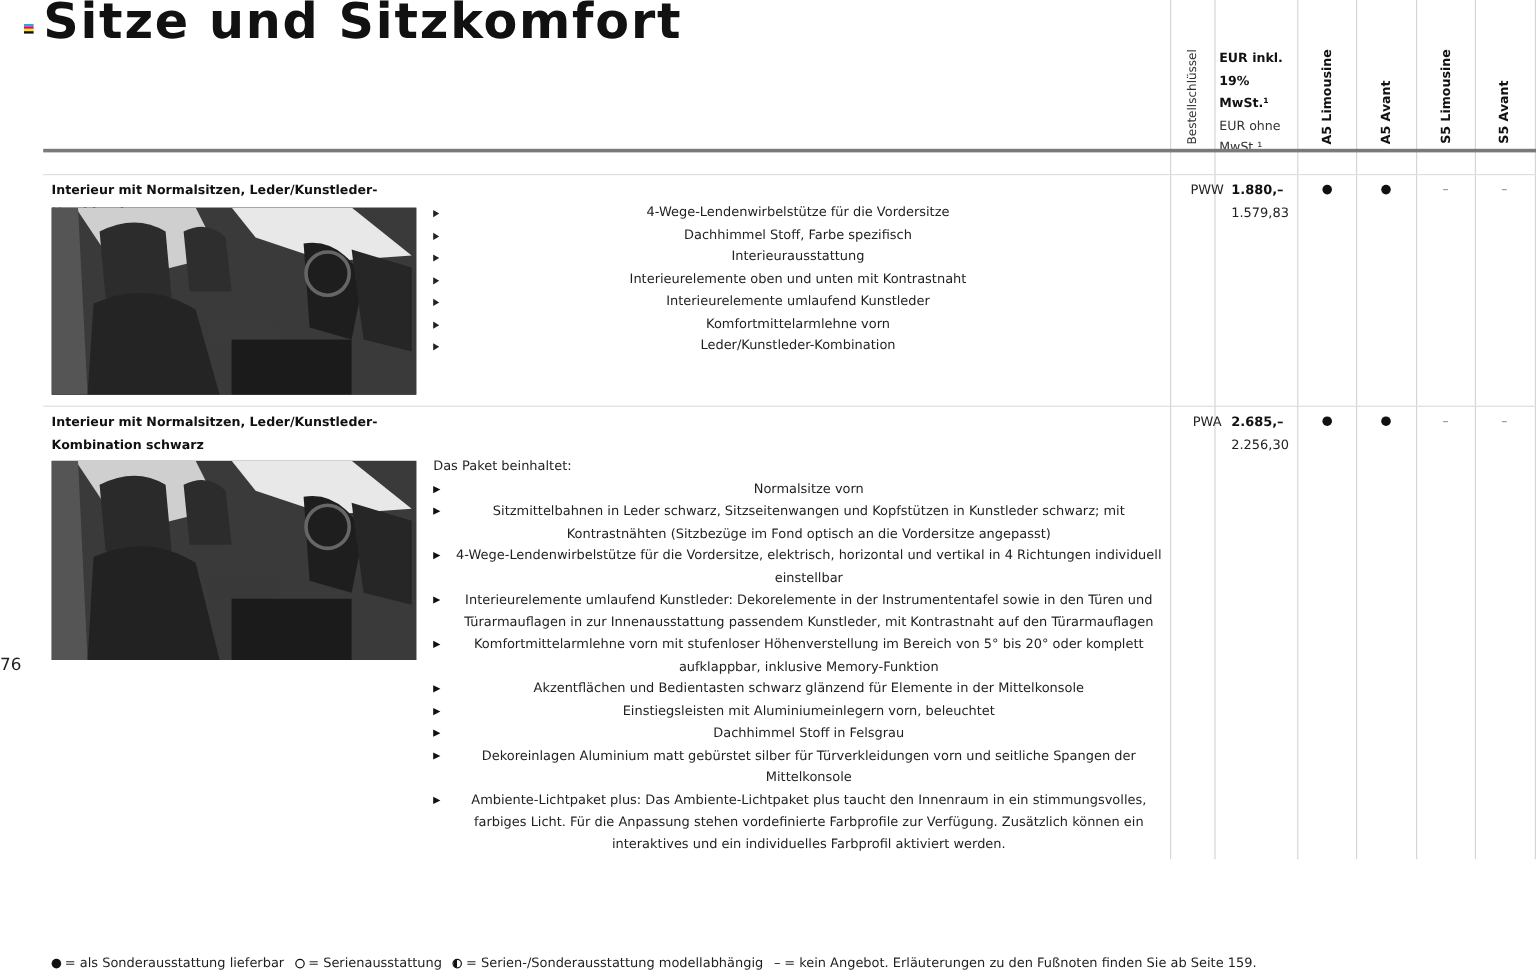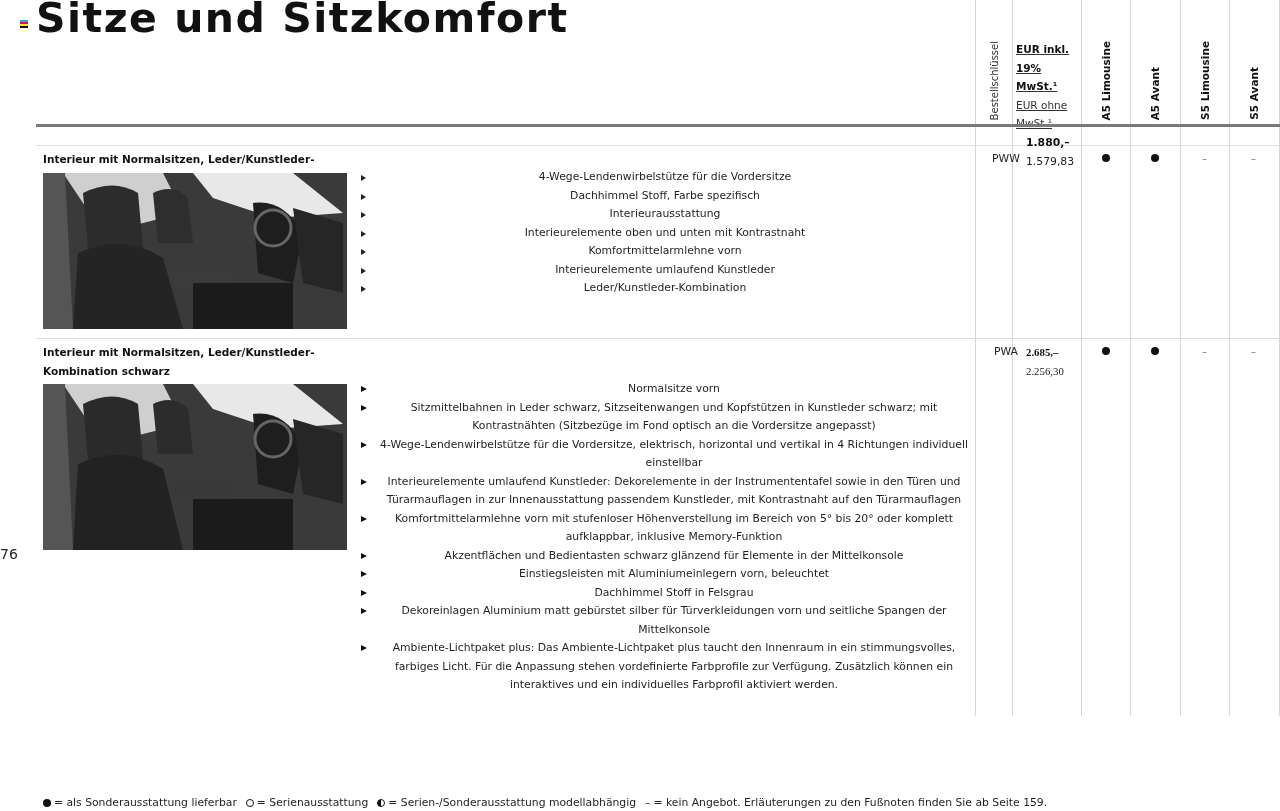--- a/index.html
+++ b/index.html
@@ -8,21 +8,21 @@
   .cmyk div { height:2px; }
   .title { position:absolute; left:36px; top:-6px; font-family:"DejaVu Sans", sans-serif; font-weight:bold; font-size:41px; letter-spacing:1.5px; color:#111; white-space:nowrap; }
   .page-number { position:absolute; left:0px; top:546px; font-size:14px; color:#222; }
   .vline { position:absolute; top:0; width:1px; background:#d6d6d6; height:716px; }
   .header-rule { position:absolute; left:36px; width:1244px; top:124px; height:3px; background:#7a7a7a; }
   .hline { position:absolute; left:36px; width:1244px; height:1px; background:#dedede; }
   .hcol-rot { position:absolute; top:0; height:120px; display:flex; align-items:flex-end; justify-content:center; }
   .hcol-rot span { writing-mode:vertical-rl; transform:rotate(180deg); white-space:nowrap; }
   .hdr-key span { font-size:10px; color:#333; }
   .hdr-model span { font-size:10.5px; font-weight:bold; color:#111; }
-  .hdr-price { position:absolute; left:1016px; top:40px; width:66px; font-size:10.5px; line-height:18.5px; color:#333;text-decoration:underline; }
+  .hdr-price { position:absolute; left:1016px; top:40px; width:66px; font-size:10.5px; line-height:18.5px; color:#333; }
   .hdr-price .b { font-weight:bold; color:#111; }
   .row-title { position:absolute; left:43px; font-size:10.5px; font-weight:bold; line-height:18.5px; color:#111; width:320px; }
   .photo { position:absolute; left:43px; width:304px; overflow:hidden; background:#2a2a2a; }
   .feat { position:absolute; left:361px; font-size:10.8px; line-height:18.5px; color:#1f1f1f; }
   .feat .item { position:relative; padding-left:8px;text-align:center; }
   .feat .item::before { content:""; position:absolute; left:0; top:7px; border-left:5px solid #222; border-top:3px solid transparent; border-bottom:3px solid transparent; }
   .feat2 .item { padding-left:14px; }
   .feat2 .item::before { top:6px; border-left:6px solid #111; border-top:3.5px solid transparent; border-bottom:3.5px solid transparent; }
   .cell { position:absolute; font-size:10.8px; line-height:18.5px; }
   .code { left:976px; width:36px; text-align:center; color:#222;margin-left:12px; }
@@ -103,27 +103,27 @@
     <path d="M250,35 L300,50 L300,120 L260,110 Z" fill="#262626"></path>
     <rect x="150" y="110" width="100" height="46" fill="#1b1b1b"></rect>
   </svg>
 </div>
 
 <div class="feat" style="top:168px;width:600px;">
   <div class="item">4-Wege-Lendenwirbelstütze für die Vordersitze</div>
   <div class="item">Dachhimmel Stoff, Farbe spezifisch</div>
   <div class="item">Interieurausstattung</div>
   <div class="item">Interieurelemente oben und unten mit Kontrastnaht</div>
+  <div class="item">Interieurelemente umlaufend Kunstleder</div>
   <div class="item">Komfortmittelarmlehne vorn</div>
-  <div class="item">Interieurelemente umlaufend Kunstleder</div>
   <div class="item">Leder/Kunstleder-Kombination</div>
 </div>
 
 <div class="cell code" style="top:150px;">PWW</div>
-<div class="cell price" style="top:134px;">
+<div class="cell price" style="top:150px;">
   <div class="b">1.880,–</div>
   <div>1.579,83</div>
 </div>
 <div class="cell mark" style="top:150px;left:1081px;"><span class="dot"></span></div>
 <div class="cell mark" style="top:150px;left:1130px;"><span class="dot"></span></div>
 <div class="cell mark dash" style="top:150px;left:1180px;">–</div>
 <div class="cell mark dash" style="top:150px;left:1229px;">–</div>
 
 <div class="row-title" style="top:343px;width:310px;">Interieur mit Normalsitzen, Leder/Kunstleder-Kombination schwarz</div>
 
@@ -138,34 +138,35 @@
     <path d="M110,20 Q130,10 145,25 L150,70 L115,70 Z" fill="#2c2c2c"></path>
     <rect x="130" y="95" width="60" height="20" rx="6" fill="#393939"></rect>
     <path d="M210,30 Q240,25 260,60 L250,110 L215,100 Z" fill="#1e1e1e"></path>
     <circle cx="230" cy="55" r="18" fill="none" stroke="#666" stroke-width="3"></circle>
     <path d="M250,35 L300,50 L300,120 L260,110 Z" fill="#262626"></path>
     <rect x="150" y="115" width="100" height="51" fill="#1b1b1b"></rect>
   </svg>
 </div>
 
 <div class="feat feat2" style="top:380px;width:612px;">
+  <div>Das Paket beinhaltet:</div>
   <div class="item">Normalsitze vorn</div>
   <div class="item">Sitzmittelbahnen in Leder schwarz, Sitzseitenwangen und Kopfstützen in Kunstleder schwarz; mit Kontrastnähten (Sitzbezüge im Fond optisch an die Vordersitze angepasst)</div>
   <div class="item">4-Wege-Lendenwirbelstütze für die Vordersitze, elektrisch, horizontal und vertikal in 4 Richtungen individuell einstellbar</div>
   <div class="item">Interieurelemente umlaufend Kunstleder: Dekorelemente in der Instrumententafel sowie in den Türen und Türarmauf­lagen in zur Innenausstattung passendem Kunstleder, mit Kontrastnaht auf den Türarmauflagen</div>
   <div class="item">Komfortmittelarmlehne vorn mit stufenloser Höhenverstellung im Bereich von 5° bis 20° oder komplett aufklappbar, inklusive Memory-Funktion</div>
   <div class="item">Akzentflächen und Bedientasten schwarz glänzend für Elemente in der Mittelkonsole</div>
   <div class="item">Einstiegsleisten mit Aluminiumeinlegern vorn, beleuchtet</div>
   <div class="item">Dachhimmel Stoff in Felsgrau</div>
   <div class="item">Dekoreinlagen Aluminium matt gebürstet silber für Türverkleidungen vorn und seitliche Spangen der Mittelkonsole</div>
   <div class="item">Ambiente-Lichtpaket plus: Das Ambiente-Lichtpaket plus taucht den Innenraum in ein stimmungsvolles, farbiges Licht. Für die Anpassung stehen vordefinierte Farbprofile zur Verfügung. Zusätzlich können ein interaktives und ein individuel­les Farbprofil aktiviert werden.</div>
 </div>
 
 <div class="cell code" style="top:343px;">PWA</div>
-<div class="cell price" style="top:343px;font-family:Liberation Serif, serif;">
+<div class="cell price" style="top:343px;">
   <div class="b">2.685,–</div>
   <div>2.256,30</div>
 </div>
 <div class="cell mark" style="top:343px;left:1081px;"><span class="dot"></span></div>
 <div class="cell mark" style="top:343px;left:1130px;"><span class="dot"></span></div>
 <div class="cell mark dash" style="top:343px;left:1180px;">–</div>
 <div class="cell mark dash" style="top:343px;left:1229px;">–</div>
 
 <div class="legend">
   <span class="sym filled"></span>

